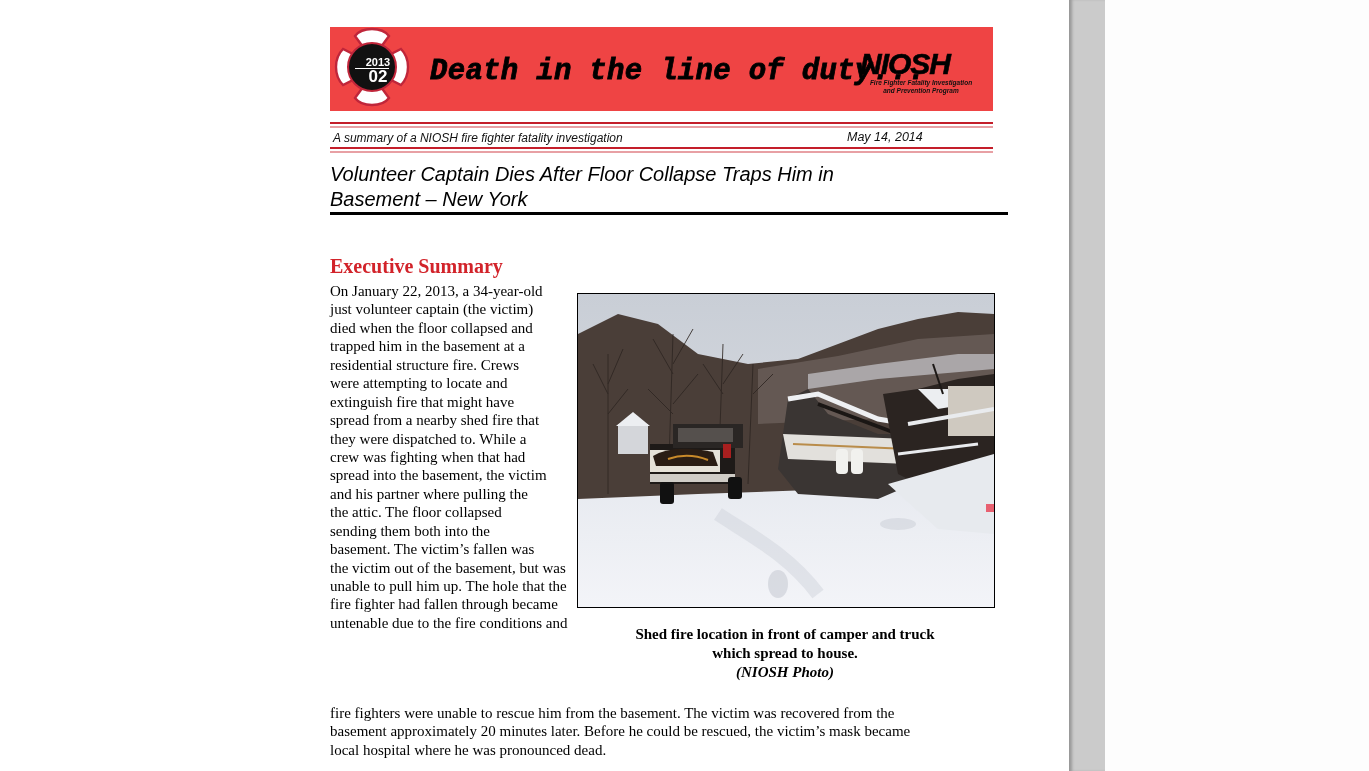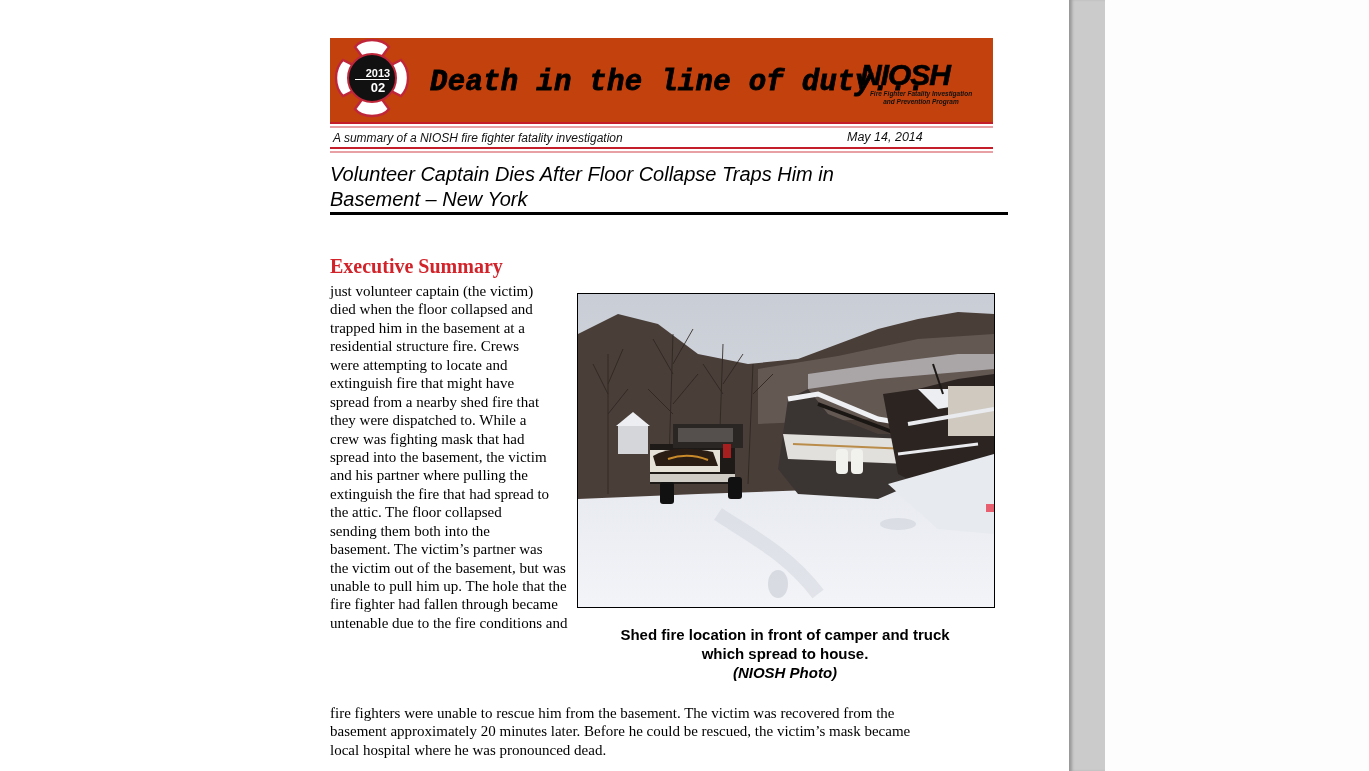--- a/index.html
+++ b/index.html
@@ -41,24 +41,24 @@
       top: 0;
       width: 264px;
       height: 771px;
       background: #fdfdfd;
     }
 
     
     .masthead {
       position: absolute;
       left: 330px;
-      top: 38px;
+      top: 27px;
       width: 663px;
       height: 84px;
-      background: #c2410c;
+      background: #ef4444;
     }
     .badge {
       position: absolute;
       left: 3px;
       top: 0px;
       width: 78px;
       height: 80px;
     }
     .badge-year {
       position: absolute;
@@ -74,21 +74,21 @@
     }
     .badge-num {
       position: absolute;
       left: 27px;
       top: 44px;
       width: 36px;
       text-align: center;
       color: #fff;
       font-family: "Liberation Sans", sans-serif;
       font-weight: bold;
-      font-size: 13px;
+      font-size: 17px;
       line-height: 12px;
     }
     .masthead-title {
       position: absolute;
       left: 100px;
       top: 28px;
       font-family: Liberation Mono, monospace;
       font-weight: bold;
       font-style: italic;
       font-size: 29px;
@@ -243,21 +243,21 @@
       background: #d9dde3;
     }
     .photo svg { display: block; }
 
     .caption {
       position: absolute;
       left: 600px;
       top: 625px;
       width: 370px;
       text-align: center;
-      font-family: Liberation Sans, sans-serif;
+      font-family: Liberation Serif, serif;
       font-weight: bold;
       font-size: 15px;
       line-height: 19px;
       color: #000;
     }
     .caption-credit {
       font-style: italic;
     }
   </style>
 </head>
@@ -303,35 +303,35 @@
 
     <div class="report-title">
       <div>Volunteer Captain Dies After Floor Collapse Traps Him in</div>
       <div>Basement – New York</div>
     </div>
     <div class="title-rule"></div>
 
     <div class="section-heading">Executive Summary</div>
 
     <div class="body-narrow">
+      <span class="body-line">On January 22, 2013, a 34-year-old</span>
       <span class="body-line">just volunteer captain (the victim)</span>
       <span class="body-line">died when the floor collapsed and</span>
       <span class="body-line">trapped him in the basement at a</span>
       <span class="body-line">residential structure fire. Crews</span>
       <span class="body-line">were attempting to locate and</span>
       <span class="body-line">extinguish fire that might have</span>
       <span class="body-line">spread from a nearby shed fire that</span>
       <span class="body-line">they were dispatched to.  While a</span>
-      <span class="body-line">crew was fighting mask that had</span>
+      <span class="body-line">crew was fighting when that had</span>
       <span class="body-line">spread into the basement, the victim</span>
       <span class="body-line">and his partner where pulling the</span>
-      <span class="body-line">extinguish the fire that had spread to</span>
       <span class="body-line">the attic.  The floor collapsed</span>
       <span class="body-line">sending them both into the</span>
-      <span class="body-line">basement. The victim’s partner was</span>
+      <span class="body-line">basement. The victim’s fallen was</span>
       <span class="body-line">the victim out of the basement, but was</span>
       <span class="body-line">unable to pull him up.  The hole that the</span>
       <span class="body-line">fire fighter had fallen through became</span>
       <span class="body-line">untenable due to the fire conditions and</span>
     </div>
 
     <div class="body-wide">
       <span class="body-line">fire fighters were unable to rescue him from the basement.  The victim was recovered from the</span>
       <span class="body-line">basement approximately 20 minutes later.  Before he could be rescued, the victim’s mask became</span>
       <span class="body-line">local hospital where he was pronounced dead.</span>

